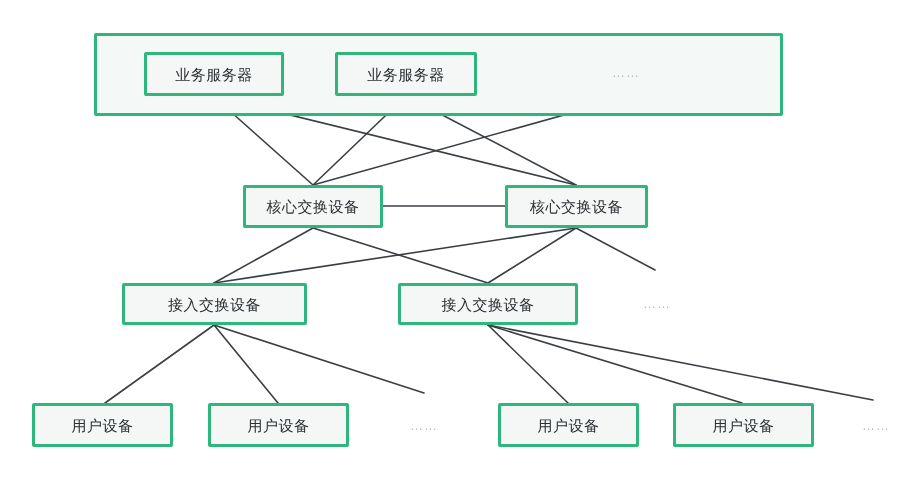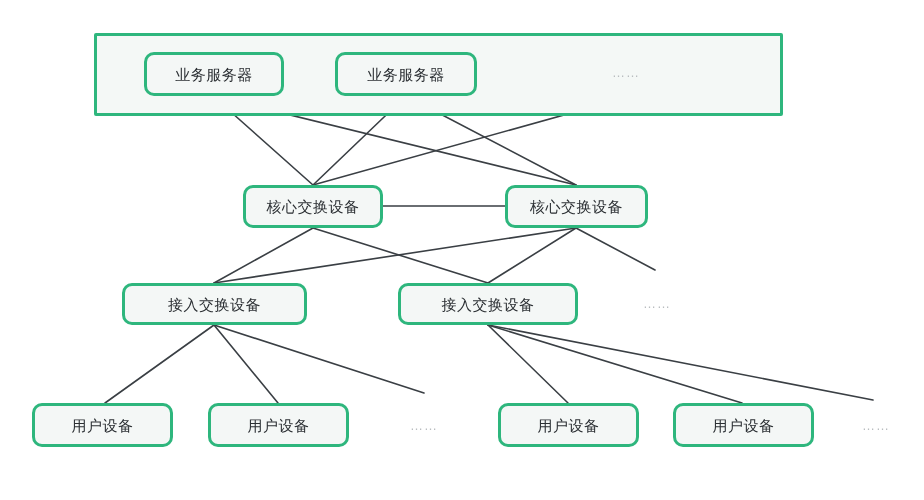--- a/index.html
+++ b/index.html
@@ -30,21 +30,21 @@
     box-sizing: border-box;
     border: 3px solid #2eb67d;
     background: #f4f8f6;
     border-radius: 2px;
   }
   .node {
     position: absolute;
     box-sizing: border-box;
     border: 3px solid #2eb67d;
     background: #f4f7f6;
-    border-radius: 10px;
+    border-radius: 2px;
     display: flex;
     align-items: center;
     justify-content: center;
     color: #2b2f33;
     font-size: 15px;
     letter-spacing: 0.5px;
     white-space: nowrap;
     z-index: 3;
   }
   .node-label {

